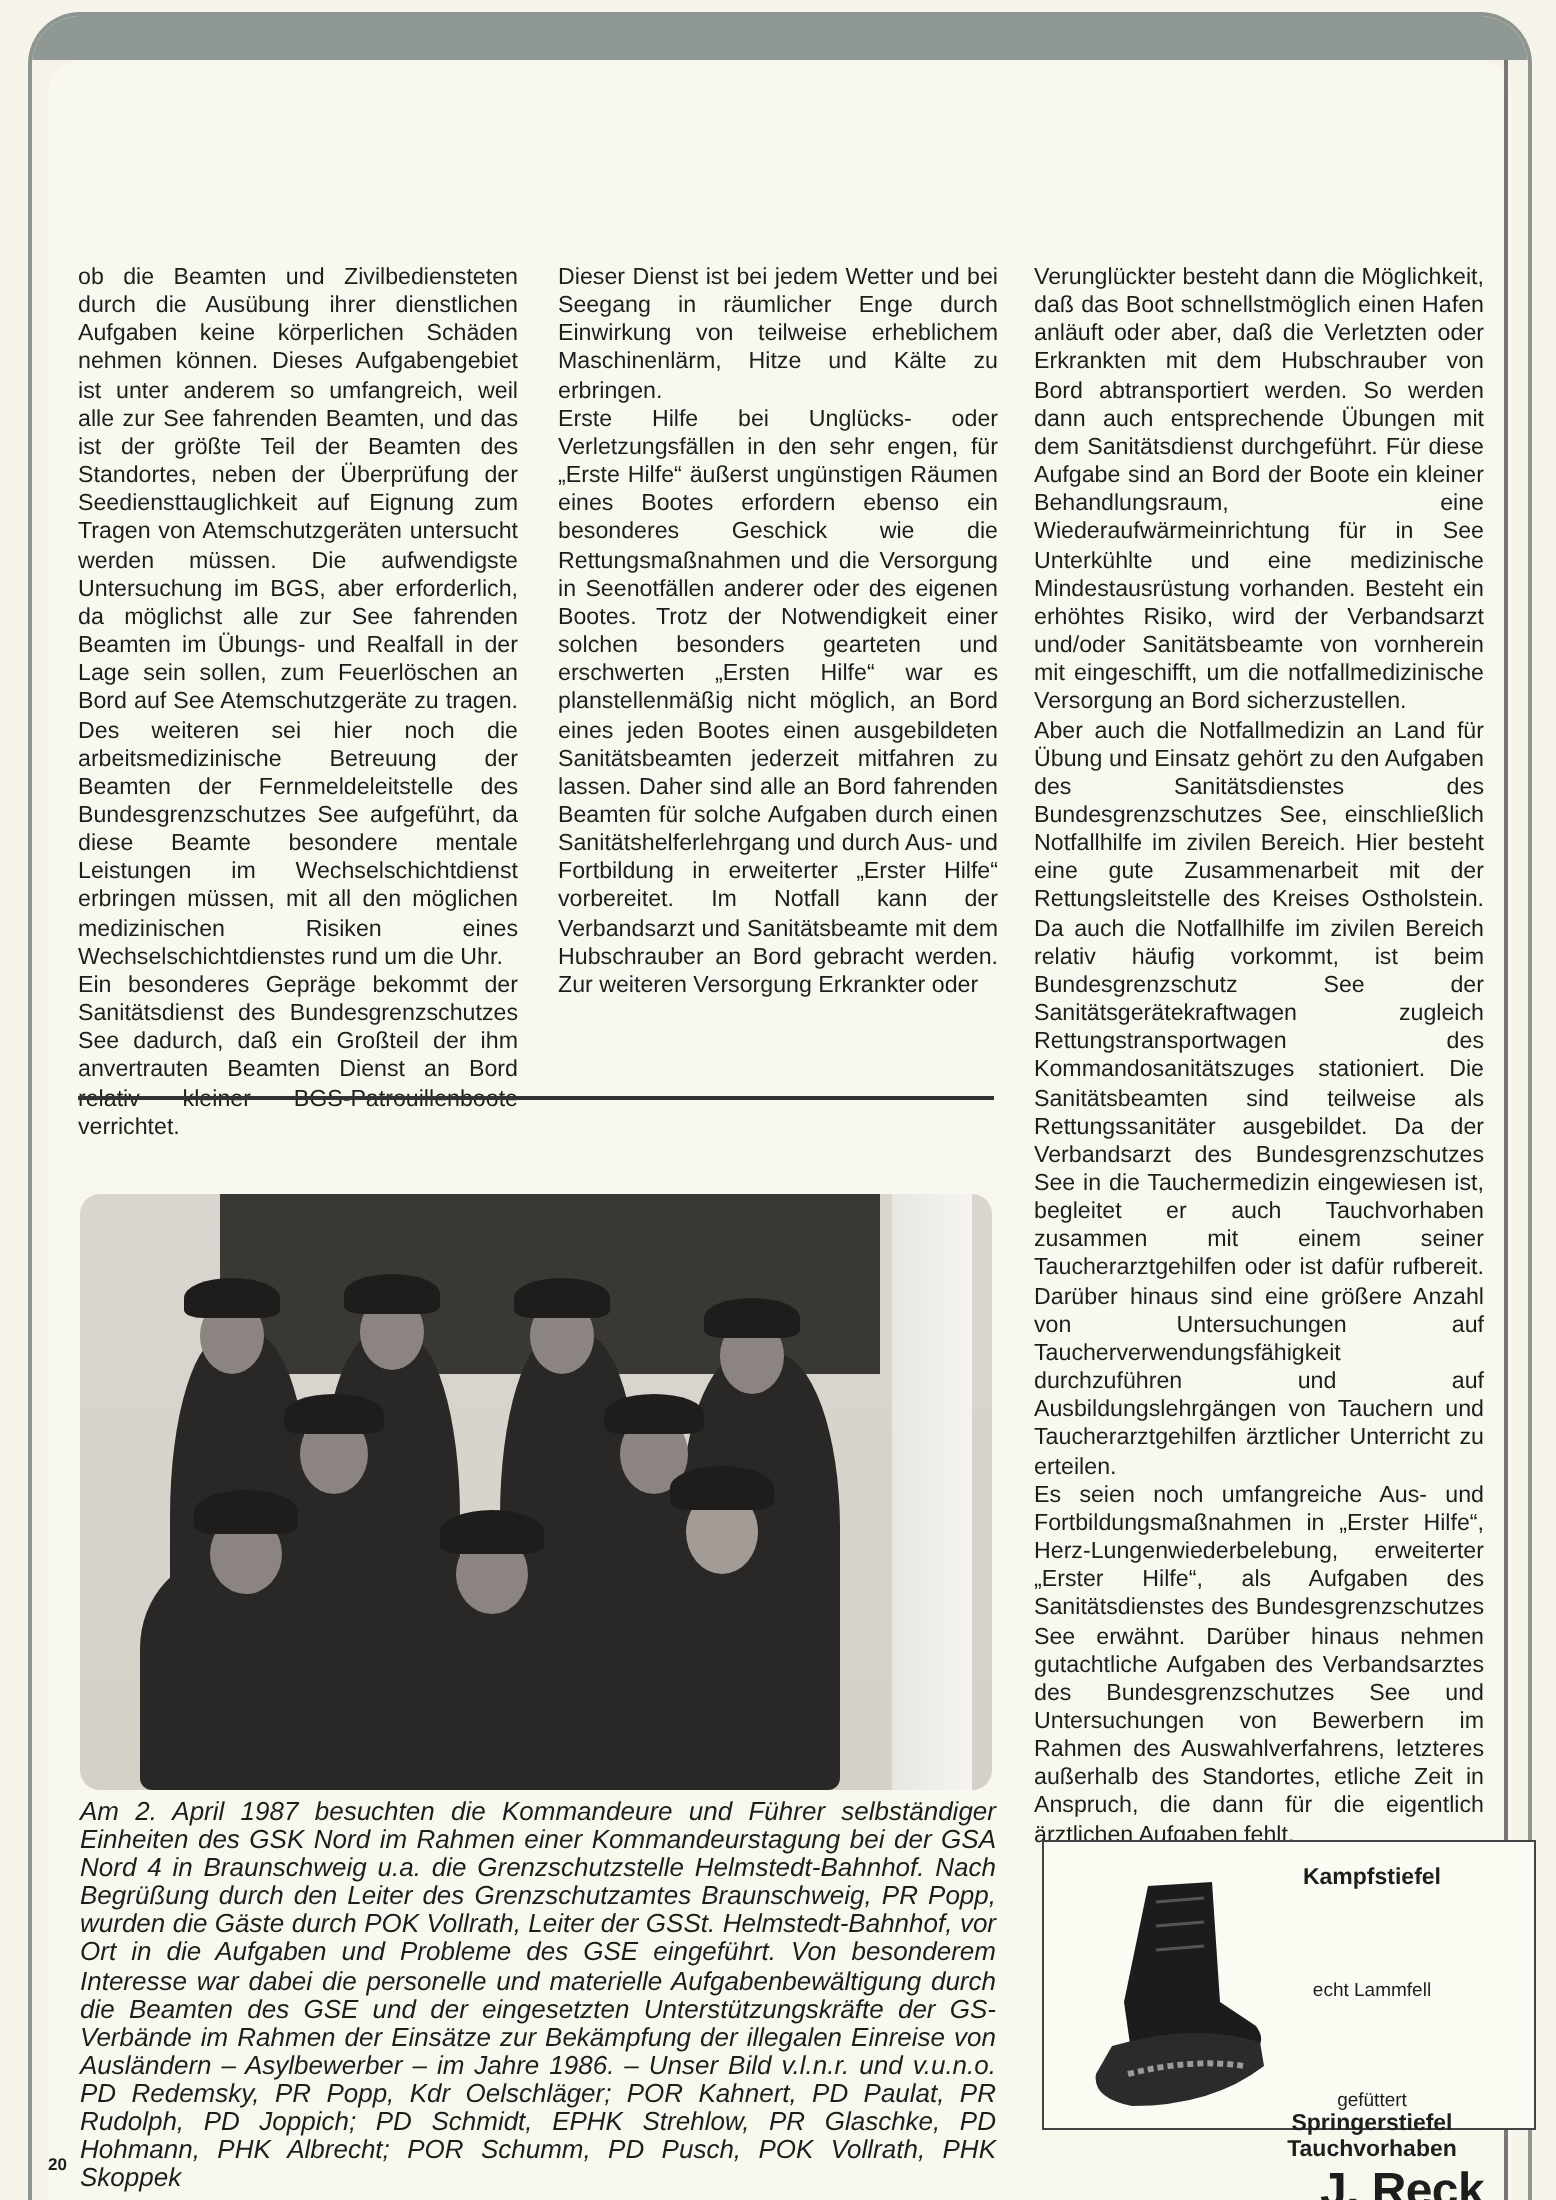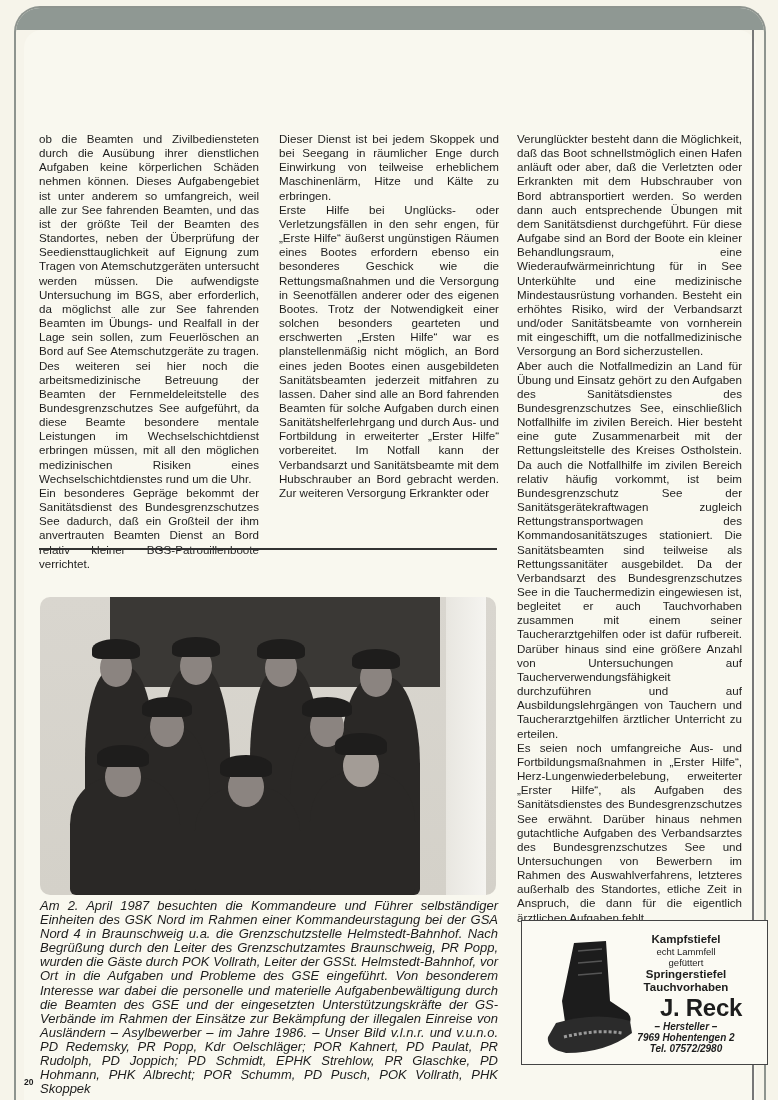--- a/index.html
+++ b/index.html
@@ -50,41 +50,41 @@
     font-size:13px; line-height:14.1px; font-style:italic; text-align:justify;
   }
   .pagenum { position:absolute; left:24px; top:1077px; font-size:8.5px; font-weight:bold; }
   .ad {
     position:absolute; left:521px; top:920px; width:221px; height:143px;
     border:1px solid #444; background:#fbfaf3;padding-left:24px;
   }
   .ad .boot { position:absolute; left:14px; top:20px; width:100px; height:115px; }
   .ad .txt { position:absolute; left:108px; top:12px; width:112px; text-align:center; font-weight:bold; }
   .ad .l1 { font-size:11.5px; line-height:13px; }
-  .ad .l2 { font-size:9.5px; line-height:11px; font-weight:normal; }
+  .ad .l2 { font-size:9.5px; line-height:11px; font-weight:normal;margin-top:44px; }
   .ad .big { font-size:24px; line-height:27px; letter-spacing:-0.3px;text-align:right; }
   .ad .sm { font-size:10px; line-height:11px;font-style:italic; }
   .vline { position:absolute; left:752px; top:30px; width:1.5px; height:1070px; background:#777; }
 </style>
 </head>
 <body>
 
 <div class="frame">
   <div class="topbar"></div>
   <div class="inner"></div>
 </div>
 <div class="vline"></div>
 
 <div class="col c1">
   <p>ob die Beamten und Zivilbediensteten durch die Ausübung ihrer dienstlichen Aufgaben keine körperlichen Schäden nehmen können. Dieses Aufgabengebiet ist unter anderem so umfangreich, weil alle zur See fahrenden Beamten, und das ist der größte Teil der Beamten des Standortes, neben der Überprüfung der Seediensttauglichkeit auf Eignung zum Tragen von Atemschutzgeräten untersucht werden müssen. Die aufwendigste Untersuchung im BGS, aber erforderlich, da möglichst alle zur See fahrenden Beamten im Übungs- und Realfall in der Lage sein sollen, zum Feuerlöschen an Bord auf See Atemschutzgeräte zu tragen. Des weiteren sei hier noch die arbeitsmedizinische Betreuung der Beamten der Fernmeldeleitstelle des Bundesgrenzschutzes See aufgeführt, da diese Beamte besondere mentale Leistungen im Wechselschichtdienst erbringen müssen, mit all den möglichen medizinischen Risiken eines Wechselschichtdienstes rund um die Uhr.</p>
   <p>Ein besonderes Gepräge bekommt der Sanitätsdienst des Bundesgrenzschutzes See dadurch, daß ein Großteil der ihm anvertrauten Beamten Dienst an Bord relativ kleiner BGS-Patrouillenboote verrichtet.</p>
 </div>
 
 <div class="col c2">
-  <p>Dieser Dienst ist bei jedem Skoppek und bei Seegang in räumlicher Enge durch Einwirkung von teilweise erheblichem Maschinenlärm, Hitze und Kälte zu erbringen.</p>
+  <p>Dieser Dienst ist bei jedem Wetter und bei Seegang in räumlicher Enge durch Einwirkung von teilweise erheblichem Maschinenlärm, Hitze und Kälte zu erbringen.</p>
   <p>Erste Hilfe bei Unglücks- oder Verletzungsfällen in den sehr engen, für „Erste Hilfe“ äußerst ungünstigen Räumen eines Bootes erfordern ebenso ein besonderes Geschick wie die Rettungsmaßnahmen und die Versorgung in Seenotfällen anderer oder des eigenen Bootes. Trotz der Notwendigkeit einer solchen besonders gearteten und erschwerten „Ersten Hilfe“ war es planstellenmäßig nicht möglich, an Bord eines jeden Bootes einen ausgebildeten Sanitätsbeamten jederzeit mitfahren zu lassen. Daher sind alle an Bord fahrenden Beamten für solche Aufgaben durch einen Sanitätshelferlehrgang und durch Aus- und Fortbildung in erweiterter „Erster Hilfe“ vorbereitet. Im Notfall kann der Verbandsarzt und Sanitätsbeamte mit dem Hubschrauber an Bord gebracht werden. Zur weiteren Versorgung Erkrankter oder</p>
 </div>
 
 <div class="col c3">
   <p>Verunglückter besteht dann die Möglichkeit, daß das Boot schnellstmöglich einen Hafen anläuft oder aber, daß die Verletzten oder Erkrankten mit dem Hubschrauber von Bord abtransportiert werden. So werden dann auch entsprechende Übungen mit dem Sanitätsdienst durchgeführt. Für diese Aufgabe sind an Bord der Boote ein kleiner Behandlungsraum, eine Wiederaufwärmeinrichtung für in See Unterkühlte und eine medizinische Mindestausrüstung vorhanden. Besteht ein erhöhtes Risiko, wird der Verbandsarzt und/oder Sanitätsbeamte von vornherein mit eingeschifft, um die notfallmedizinische Versorgung an Bord sicherzustellen.</p>
   <p>Aber auch die Notfallmedizin an Land für Übung und Einsatz gehört zu den Aufgaben des Sanitätsdienstes des Bundesgrenzschutzes See, einschließlich Notfallhilfe im zivilen Bereich. Hier besteht eine gute Zusammenarbeit mit der Rettungsleitstelle des Kreises Ostholstein. Da auch die Notfallhilfe im zivilen Bereich relativ häufig vorkommt, ist beim Bundesgrenzschutz See der Sanitätsgerätekraftwagen zugleich Rettungstransportwagen des Kommandosanitätszuges stationiert. Die Sanitätsbeamten sind teilweise als Rettungssanitäter ausgebildet. Da der Verbandsarzt des Bundesgrenzschutzes See in die Tauchermedizin eingewiesen ist, begleitet er auch Tauchvorhaben zusammen mit einem seiner Taucherarztgehilfen oder ist dafür rufbereit. Darüber hinaus sind eine größere Anzahl von Untersuchungen auf Taucherverwendungsfähigkeit durchzuführen und auf Ausbildungslehrgängen von Tauchern und Taucherarztgehilfen ärztlicher Unterricht zu erteilen.</p>
   <p>Es seien noch umfangreiche Aus- und Fortbildungsmaßnahmen in „Erster Hilfe“, Herz-Lungenwiederbelebung, erweiterter „Erster Hilfe“, als Aufgaben des Sanitätsdienstes des Bundesgrenzschutzes See erwähnt. Darüber hinaus nehmen gutachtliche Aufgaben des Verbandsarztes des Bundesgrenzschutzes See und Untersuchungen von Bewerbern im Rahmen des Auswahlverfahrens, letzteres außerhalb des Standortes, etliche Zeit in Anspruch, die dann für die eigentlich ärztlichen Aufgaben fehlt.</p>
 </div>
 
 <div class="rule"></div>

